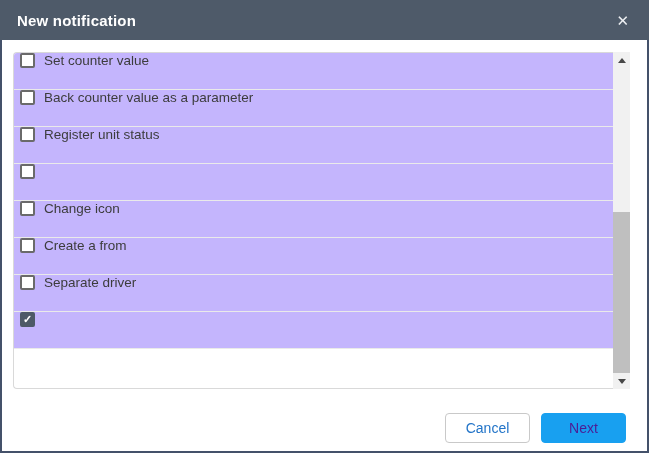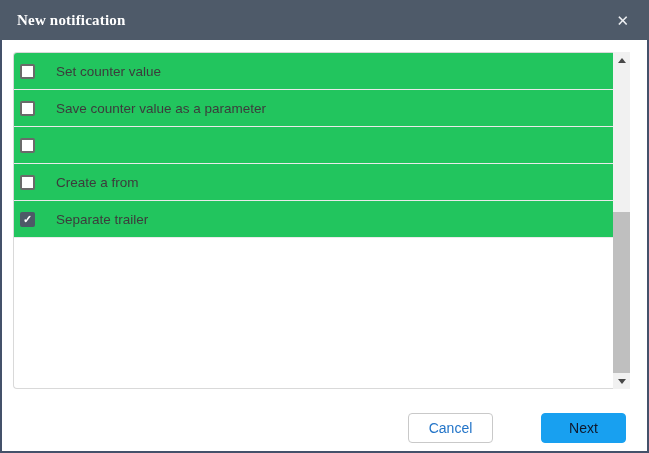--- a/index.html
+++ b/index.html
@@ -17,21 +17,21 @@
   }
   
   .titlebar {
     height: 40px; flex: 0 0 40px;
     margin: -0px -2px 0 -2px;
     background: #4e5a69;
     display: flex; align-items: center;
     padding: 0 18px 0 17px;
   }
   .title {
-    color: #ffffff; font-size: 15px; font-weight: bold; letter-spacing: .2px; font-family: Liberation Serif, serif;
+    color: #ffffff; font-size: 15px; font-weight: bold; letter-spacing: .2px;
   }
   .close {
     margin-left: auto; color: #eef0f3; font-size: 15px; line-height: 1;
     cursor: pointer; padding: 2px;
   }
   
   .body { flex: 1; position: relative; background: #fff; }
   .list-area {
     display: flex;
     margin: 12px 17px 0 11px;
@@ -41,25 +41,24 @@
     flex: 1;
     border: 1px solid #d9d9d9;
     border-right: none;
     border-radius: 4px 0 0 4px;
     background: #fff;
     overflow: hidden;
   }
   .row {
     height: 37px;
     border-bottom: 1px solid #eaeaea;
-    display: flex; align-items: center;
+    display: flex; align-items: flex-start;
     padding: 0 8px 0 6px;
     cursor: pointer;
-    background: #22c55e;
-    gap: 12px;
+    background: #c4b5fd;
   }
   .checkbox {
     width: 15px; height: 15px; flex: 0 0 15px;
     border: 2px solid #6a6a6a; border-radius: 2px;
     background: #fff;
     display: flex; align-items: center; justify-content: center;
   }
   .checkbox.on { background: #4d5967; border-color: #4d5967; }
   .checkbox .check { font-size: 11px; color: #ffffff; line-height: 1; font-weight: bold; }
   .checkbox.off .check { visibility: hidden; }
@@ -105,22 +104,21 @@
     cursor: pointer;
   }
   .btn.secondary {
     background: #ffffff;
     border: 1px solid #c9c9c9;
     color: #2274c8;
   }
   .btn.primary {
     background: #18a0f0;
     border: 1px solid #18a0f0;
-    color: #0f172a;
-    margin-left: 37px;
+    color: #4c1d95;
   }
 </style>
 </head>
 <body>
 
 <div class="dialog">
 
   <div class="titlebar">
     <span class="title">New notification</span>
     <span class="close">✕</span>
@@ -136,45 +134,62 @@
             <span class="checkbox off">
               <span class="check">✓</span>
             </span>
             <span class="row-label">Set counter value</span>
           </div>
 
           <div class="row">
             <span class="checkbox off">
               <span class="check">✓</span>
             </span>
-            <span class="row-label">Save counter value as a parameter</span>
-          </div>
-
-
-          <div class="row">
-            <span class="checkbox off">
-              <span class="check">✓</span>
-            </span>
-          </div>
-
-
+            <span class="row-label">Back counter value as a parameter</span>
+          </div>
+
+          <div class="row">
+            <span class="checkbox off">
+              <span class="check">✓</span>
+            </span>
+            <span class="row-label">Register unit status</span>
+          </div>
+
+          <div class="row">
+            <span class="checkbox off">
+              <span class="check">✓</span>
+            </span>
+          </div>
+
+
+          <div class="row">
+            <span class="checkbox off">
+              <span class="check">✓</span>
+            </span>
+            <span class="row-label">Change icon</span>
+          </div>
 
           <div class="row">
             <span class="checkbox off">
               <span class="check">✓</span>
             </span>
             <span class="row-label">Create a from</span>
           </div>
 
+          <div class="row">
+            <span class="checkbox off">
+              <span class="check">✓</span>
+            </span>
+            <span class="row-label">Separate driver</span>
+          </div>
 
           <div class="row">
             <span class="checkbox on">
               <span class="check">✓</span>
             </span>
-            <span class="row-label">Separate trailer</span>
           </div>
         </div>
 
       <div class="scrollbar">
         <div class="sb-btn up">
           <span class="tri-up"></span>
         </div>
         <div class="sb-thumb"></div>
         <div class="sb-btn down">
           <span class="tri-down"></span>

